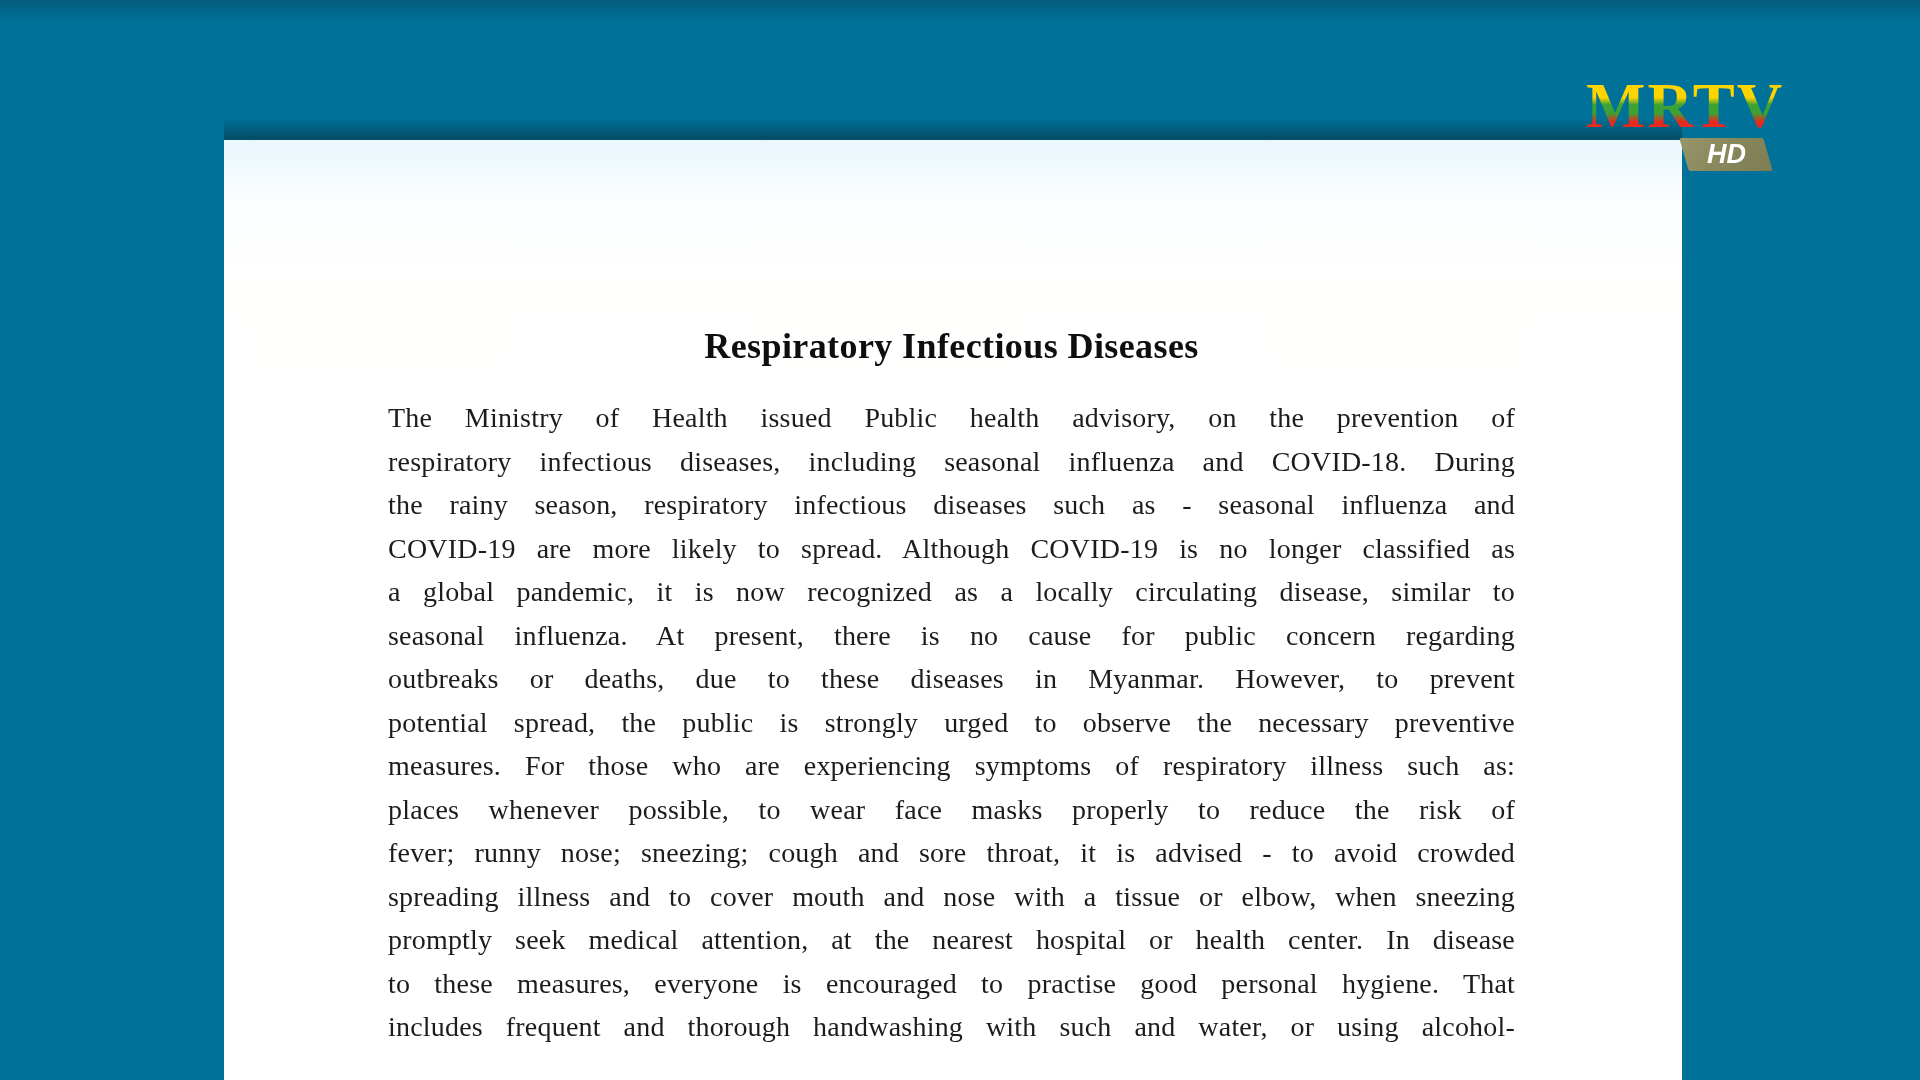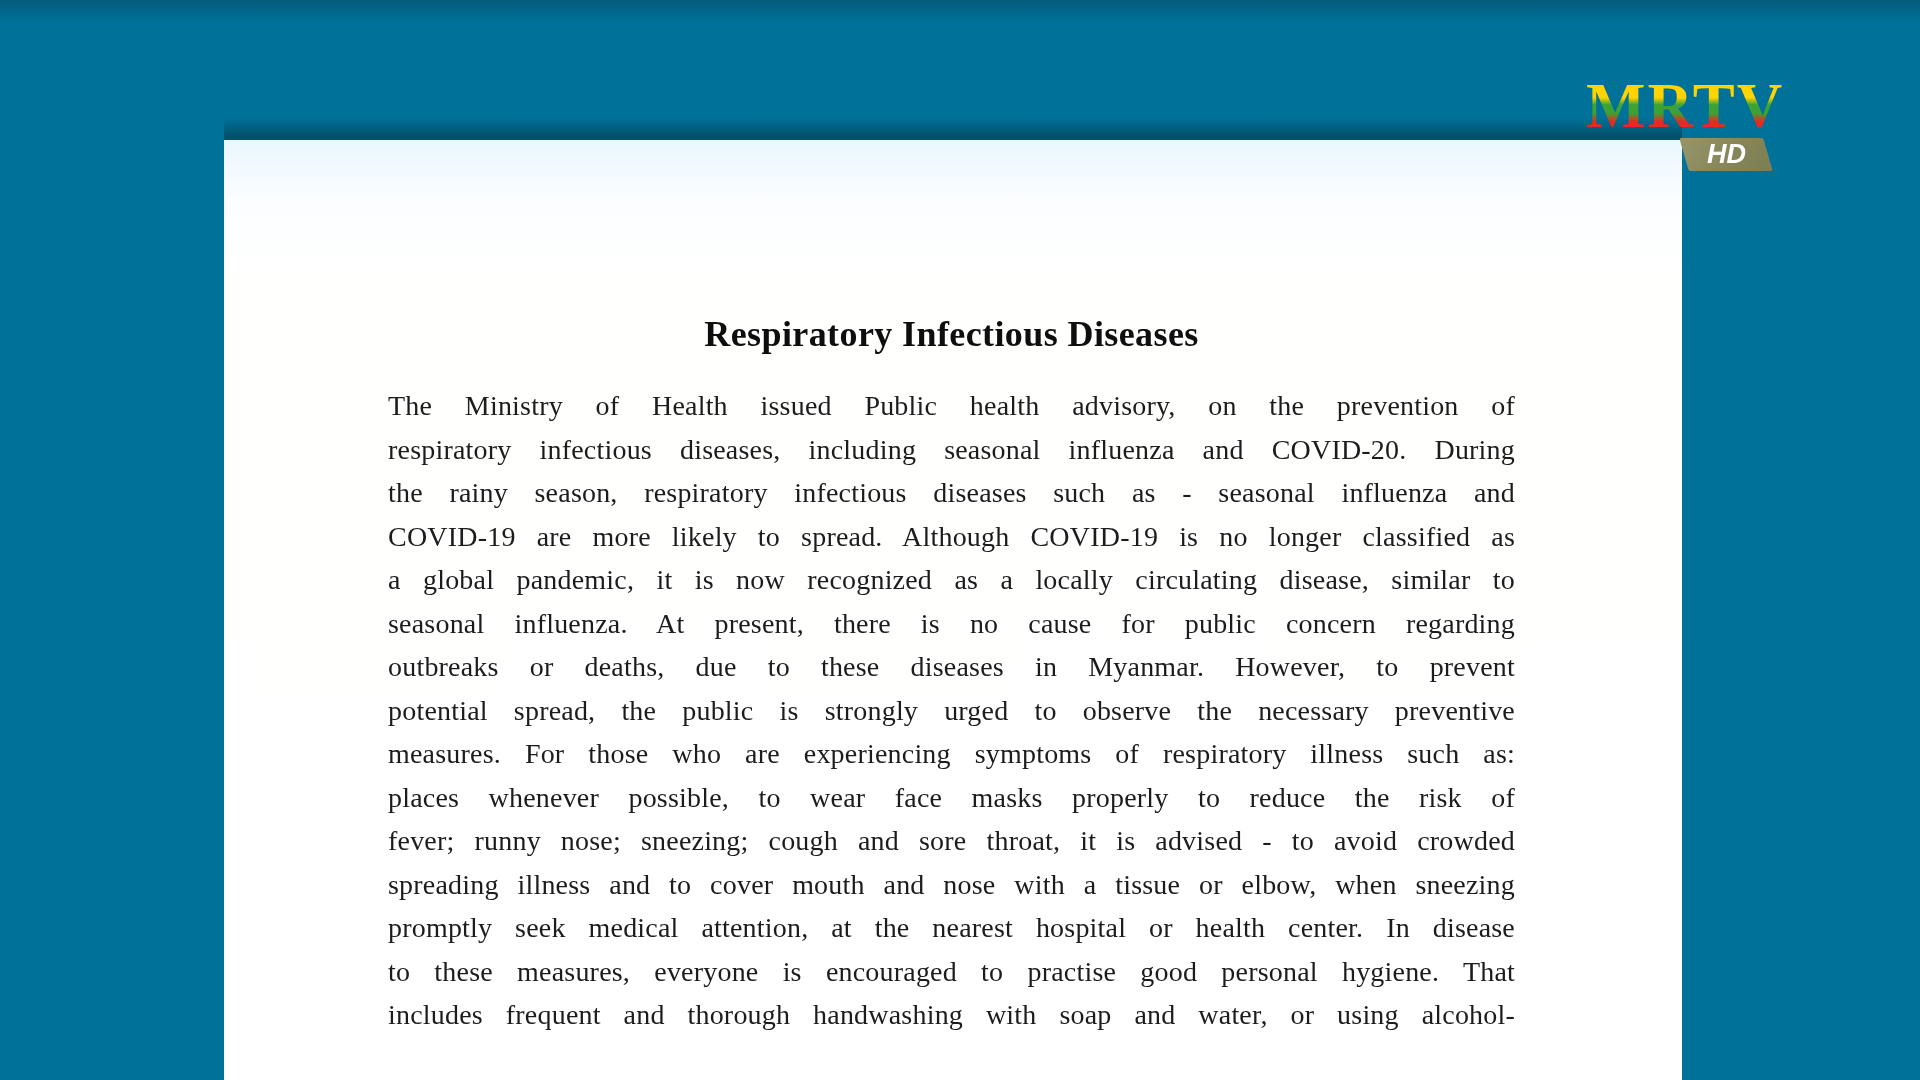--- a/index.html
+++ b/index.html
@@ -28,21 +28,21 @@
     left: 224px;
     top: 140px;
     width: 1458px;
     height: 1000px;
     background: linear-gradient(180deg, #e9f7fd 0px, #fbfdff 60px, #fffffe 140px, #ffffff 100%);
     box-sizing: border-box;
     padding: 172px 167px 0 164px;
   }
 
   .doc-title {
-    margin: 0 0 28px 0;
+    margin: 12px 0 28px 0;
     text-align: center;
     font-size: 36px;
     line-height: 44px;
     font-weight: bold;
     color: #0e0e0e;
     letter-spacing: 0.4px;
   }
 
   .doc-body { color: #1c1c1c; }
 
@@ -110,34 +110,34 @@
 <body>
 
 <div class="screen">
 
   <div class="page-shadow"></div>
 
   <div class="page">
     <h1 class="doc-title">Respiratory Infectious Diseases</h1>
     <div class="doc-body">
       <div class="line">The Ministry of Health issued Public health advisory, on the prevention of</div>
-      <div class="line">respiratory infectious diseases, including seasonal influenza and COVID-20. During</div>
+      <div class="line">respiratory infectious diseases, including seasonal influenza and COVID-18. During</div>
       <div class="line">the rainy season, respiratory infectious diseases such as - seasonal influenza and</div>
       <div class="line">COVID-19 are more likely to spread. Although COVID-19 is no longer classified as</div>
       <div class="line">a global pandemic, it is now recognized as a locally circulating disease, similar to</div>
       <div class="line">seasonal influenza. At present, there is no cause for public concern regarding</div>
       <div class="line">outbreaks or deaths, due to these diseases in Myanmar. However, to prevent</div>
       <div class="line">potential spread, the public is strongly urged to observe the necessary preventive</div>
       <div class="line">measures. For those who are experiencing symptoms of respiratory illness such as:</div>
       <div class="line">places whenever possible, to wear face masks properly to reduce the risk of</div>
       <div class="line">fever; runny nose; sneezing; cough and sore throat, it is advised - to avoid crowded</div>
       <div class="line">spreading illness and to cover mouth and nose with a tissue or elbow, when sneezing</div>
       <div class="line">promptly seek medical attention, at the nearest hospital or health center. In disease</div>
       <div class="line">to these measures, everyone is encouraged to practise good personal hygiene. That</div>
-      <div class="line">includes frequent and thorough handwashing with soap and water, or using alcohol-</div>
+      <div class="line">includes frequent and thorough handwashing with such and water, or using alcohol-</div>
     </div>
   </div>
 
   <div class="logo">
     <div class="logo-text">MRTV</div>
     <div class="hd-badge">
       <span>HD</span>
     </div>
   </div>
 

